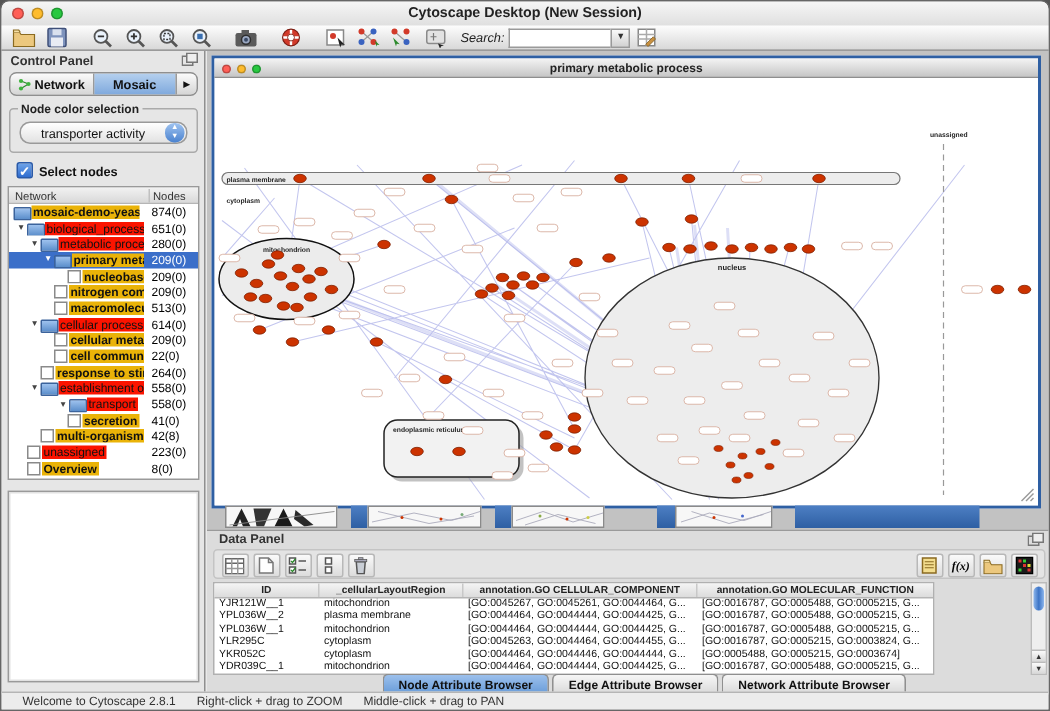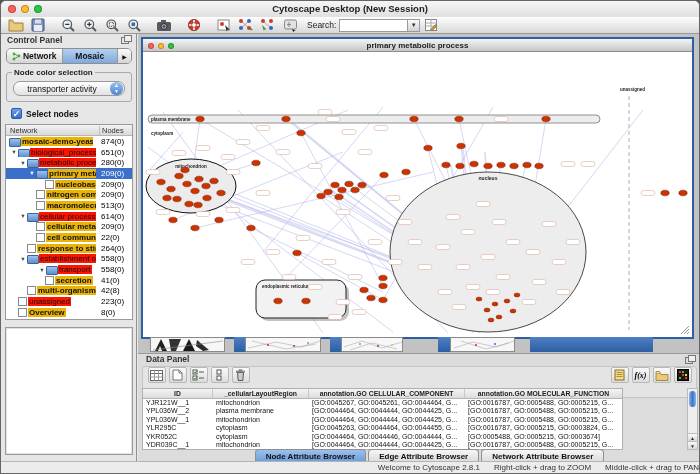--- a/index.html
+++ b/index.html
@@ -11,21 +11,21 @@
         background:linear-gradient(#f6f6f6,#c9c9c9);border-bottom:1px solid #8b8b8b;}
   .tl{position:absolute;top:3.5px;width:8px;height:8px;border-radius:50%;border:0.5px solid rgba(0,0,0,.25);}
   .tl.r{left:7px;background:#ff5f57;} .tl.y{left:20px;background:#febc2e;} .tl.g{left:33px;background:#28c840;}
   .ttl{position:absolute;left:0;right:0;top:2px;text-align:center;font-size:9.5px;font-weight:bold;color:#222;}
   
   .tools{position:absolute;left:0;top:16px;right:0;height:17px;
          background:linear-gradient(#fdfdfd,#d8d8d8);border-bottom:1px solid #9a9a9a;
          display:flex;align-items:center;padding:0 4px;}
   .tbtn{width:20px;height:16px;border:none;background:transparent;padding:1px;margin:0 1px;display:flex;align-items:center;justify-content:center;}
   .tsep{width:8px;height:1px;}
-  .srchlbl{font-size:8.5px;margin:0 3px 0 6px;color:#222;}
+  .srchlbl{font-size:8.5px;margin:0 3px 0 6px;color:#222;font-style:italic;}
   .combo{display:flex;align-items:center;height:14px;}
   .combo input{width:68px;height:13px;border:1px solid #9a9a9a;border-right:none;font-size:8px;padding:0 2px;background:#fff;}
   .combo .arrow{width:13px;height:13px;border:1px solid #9a9a9a;background:linear-gradient(#fafafa,#d2d2d2);
         font-size:6px;display:flex;align-items:center;justify-content:center;padding:0;color:#333;}
   
   .cp{position:absolute;left:0;top:33px;width:136px;height:429px;background:#e6e6e6;border-right:1px solid #8f8f8f;}
   .cp-h{position:absolute;left:6px;top:1px;font-size:8.5px;font-weight:bold;color:#333;}
   .float{position:absolute;right:4px;top:1px;width:11px;height:9px;}
   .seg{position:absolute;left:5px;top:14px;width:126px;height:16px;display:flex;border:1px solid #8f8f8f;border-radius:5px;overflow:hidden;background:#dcdcdc;}
   .seg .s{flex:1;display:flex;align-items:center;justify-content:center;font-size:8.5px;font-weight:bold;
@@ -64,40 +64,40 @@
   .iwin{position:absolute;left:3px;top:3px;width:553px;height:302px;border:2px solid #2e5fa3;background:#fff;}
   .iwin .tb2{height:13px;background:linear-gradient(#f4f4f4,#c6c6c6);border-bottom:1px solid #8e8e8e;position:relative;}
   .iwin .tt2{position:absolute;left:0;right:0;top:1.5px;text-align:center;font-size:8px;font-weight:bold;color:#222;}
   .tl2{position:absolute;top:3.5px;width:6px;height:6px;border-radius:50%;border:0.5px solid rgba(0,0,0,.25);}
   .tl2.r{left:5px;background:#ff5f57;} .tl2.y{left:15px;background:#febc2e;} .tl2.g{left:25px;background:#28c840;}
   .thumb{position:absolute;top:303px;height:15px;background:#f7f7f7;border:1px solid #8a8a8a;overflow:hidden;}
   .bluebar{position:absolute;top:303px;height:15px;background:linear-gradient(#4d7fc4,#2e5fa3);}
   
   .dp{position:absolute;left:137px;top:352px;width:563px;height:110px;background:#dcdcdc;border-top:1px solid #9a9a9a;}
   .dp-h{position:absolute;left:8px;top:0px;font-size:8.5px;font-weight:bold;color:#333;}
-  .dp-tools{position:absolute;left:4px;top:12px;right:4px;height:32px;background:#e4e4e4;border:1px solid #c4c4c4;border-radius:3px;display:flex;align-items:flex-start;padding:0 3px;}
+  .dp-tools{position:absolute;left:4px;top:12px;right:4px;height:20px;background:#e4e4e4;border:1px solid #c4c4c4;border-radius:3px;display:flex;align-items:flex-end;padding:0 3px;}
   .dbtn{width:18px;height:16px;border:1px solid #b8b8b8;border-radius:2px;background:linear-gradient(#fafafa,#dcdcdc);margin:0 1.5px;display:flex;align-items:center;justify-content:center;padding:0;}
   .dsp{flex:1;}
   .fx{font-size:8px;font-style:italic;font-family:"Liberation Serif",serif;font-weight:bold;}
   .dtable{position:absolute;left:4px;top:34px;width:481px;height:62px;background:#fff;border:1px solid #b0b0b0;}
   .dth{display:flex;height:9.5px;background:linear-gradient(#f4f4f4,#dcdcdc);border-bottom:1px solid #b5b5b5;font-size:6.8px;font-weight:bold;color:#222;}
   .dth div{text-align:center;overflow:hidden;white-space:nowrap;border-right:1px solid #c8c8c8;line-height:9px;}
   .dtr{display:flex;height:8.6px;font-size:7px;line-height:8.4px;white-space:nowrap;}
   .dtr div{overflow:hidden;padding-left:3px;}
   .cid{width:70px;} .creg{width:96px;} .ccc{width:156px;} .cmf{width:157px;border-right:none!important;}
   .vsb{position:absolute;right:3px;top:34px;width:11px;height:62px;background:#eee;border:1px solid #bbb;}
   .vsb .th{position:absolute;left:1px;top:2px;width:7px;height:16px;border-radius:4px;background:linear-gradient(90deg,#8db6ec,#3c74c6,#8db6ec);}
   .vsb .ab{position:absolute;left:0;width:9px;height:8px;font-size:5px;text-align:center;line-height:8px;color:#333;background:linear-gradient(#fafafa,#d8d8d8);border-top:1px solid #bbb;}
   .tabs{position:absolute;left:0;right:0;top:95px;height:15px;display:flex;justify-content:center;gap:2px;margin-left:20px;}
   .tab{height:14px;padding:0 10px;border:1px solid #8f8f8f;border-bottom:none;border-radius:4px 4px 0 0;
        background:linear-gradient(#f6f6f6,#d8d8d8);font-size:8px;font-weight:bold;display:flex;align-items:center;}
   .tab.on{background:linear-gradient(#9cc0ec,#669ad8);}
   
   .status{position:absolute;left:0;right:0;bottom:0;height:12px;background:#ececec;border-top:1px solid #b5b5b5;
-          font-size:8px;color:#333;display:flex;align-items:center;justify-content:flex-end;}
+          font-size:8px;color:#333;display:flex;align-items:center;}
   .status span{margin-left:14px;}
   svg{display:block;}
 </style>
 </head>
 <body>
 
 <div class="app">
 
   <div class="tbar">
     <span class="tl r"></span>

